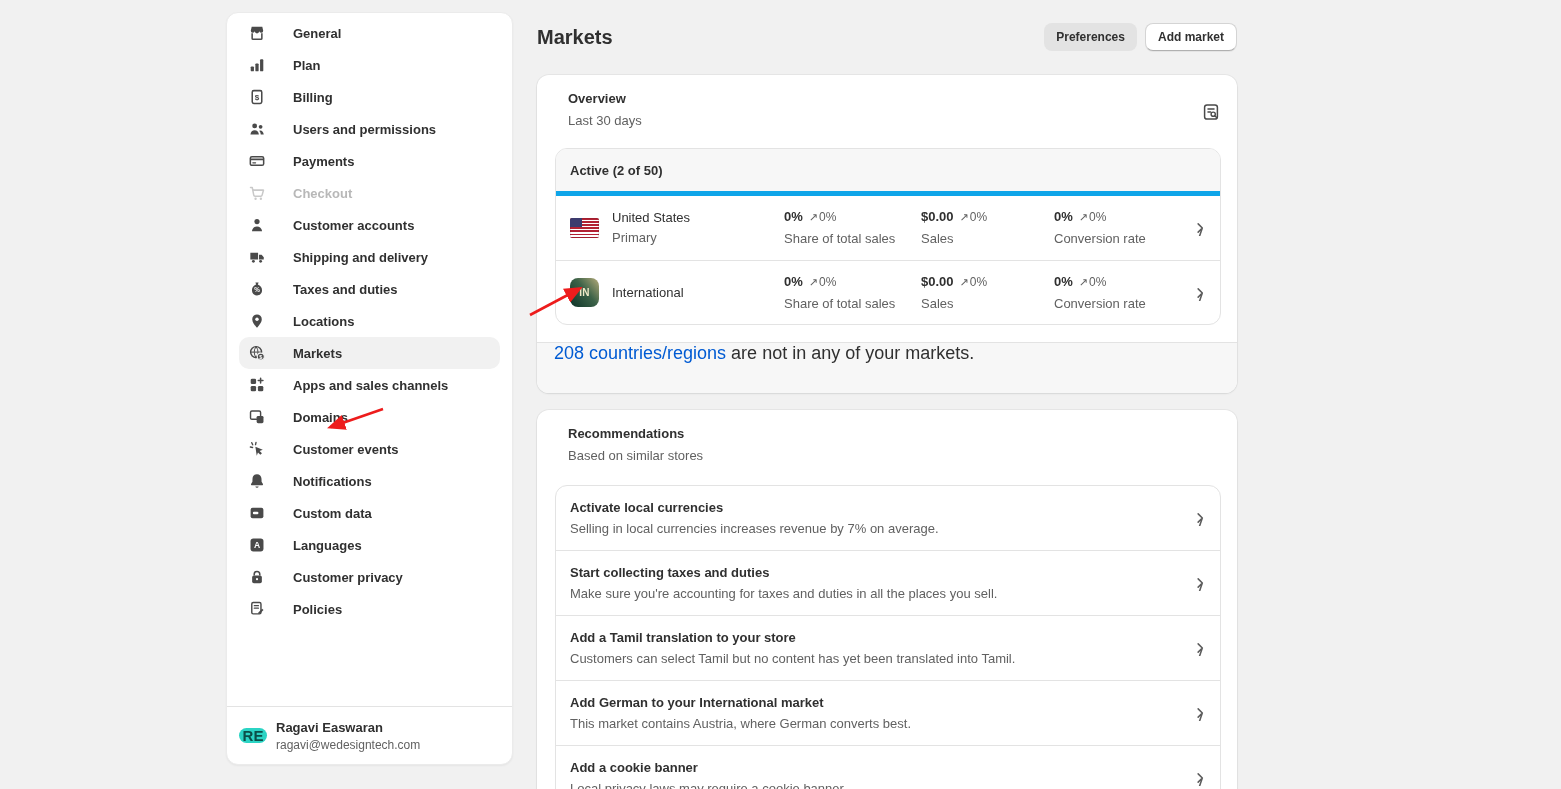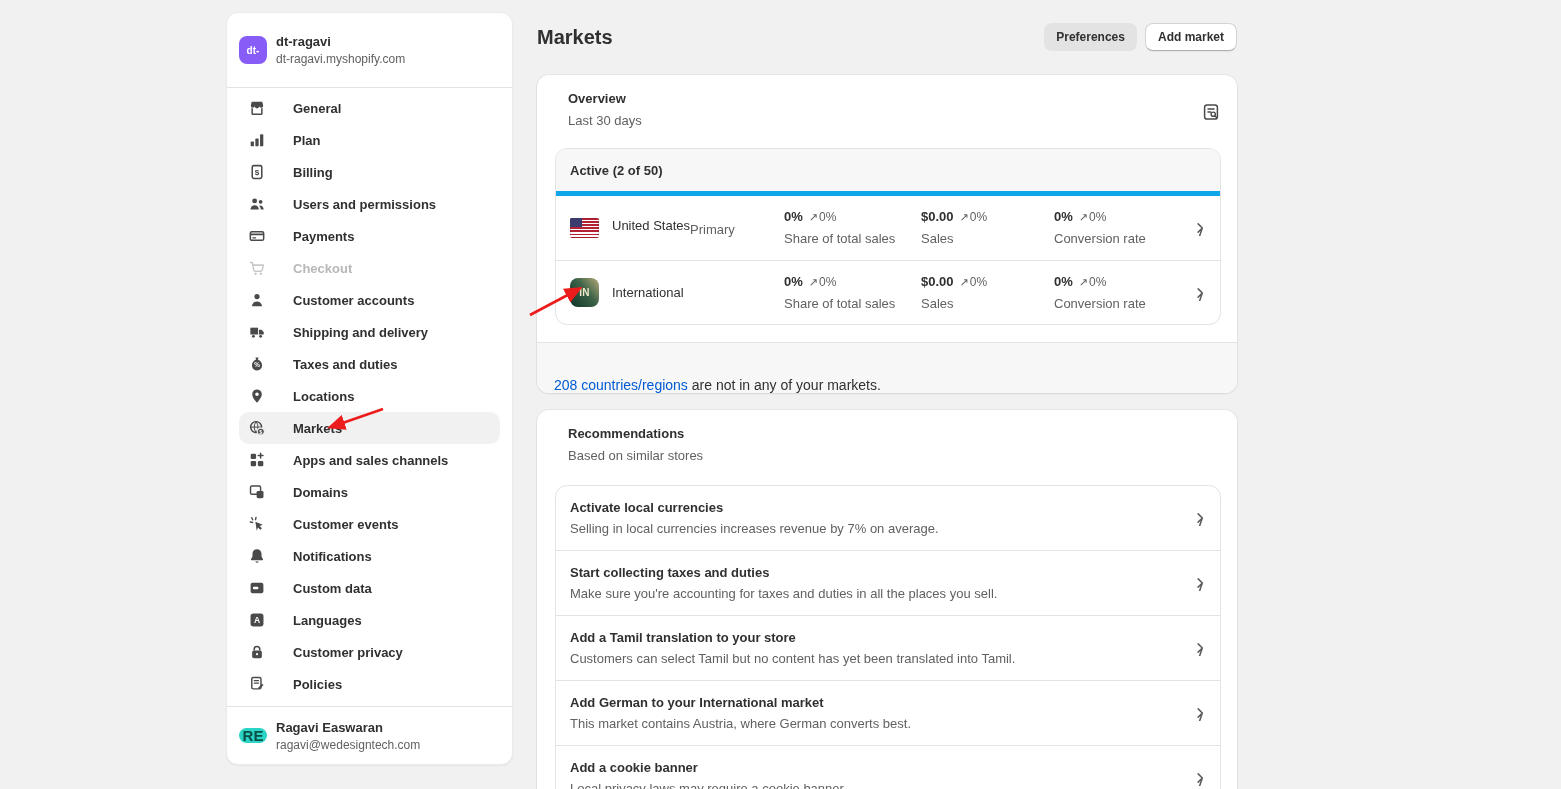--- a/index.html
+++ b/index.html
@@ -63,21 +63,21 @@
   .report-btn svg{width:20px;height:20px;fill:none;display:block;margin:auto;}
 
   .active-box{position:absolute;left:18px;right:16px;top:73px;height:177px;border:1px solid #e3e3e3;
     border-radius:12px;overflow:hidden;background:#fff;box-sizing:border-box;}
   .active-head{height:47px;box-sizing:border-box;background:#f7f7f7;border-bottom:5px solid #0ea5e9;
     display:flex;align-items:center;padding:0 14px;font-size:13px;font-weight:700;}
   .market-row{position:relative;display:flex;align-items:center;height:64px;padding:0 14px;box-sizing:border-box;cursor:pointer;}
   .market-row + .market-row{border-top:1px solid #e3e3e3;}
   .m-id{display:flex;align-items:center;gap:13px;}
   .badge-slot{width:29px;display:flex;justify-content:center;flex-shrink:0;}
-  .m-names{display:flex;flex-direction:row;}
+  .m-names{display:flex;flex-direction:column;}
   .m-name{font-size:13px;font-weight:500;line-height:16px;}
   .m-sub{font-size:13px;color:#616161;line-height:16px;margin-top:4px;}
 
   .us-flag{position:relative;width:29px;height:20px;border-radius:2px;overflow:hidden;display:inline-block;
     background:repeating-linear-gradient(to bottom,#b22234 0 1.55px,#fff 1.55px 3.1px);
     box-shadow:inset 0 0 0 .5px rgba(0,0,0,.18);}
   .us-flag .canton{position:absolute;left:0;top:0;width:12px;height:8.7px;background:#3c3b6e;}
   .in-badge{width:29px;height:29px;border-radius:8px;display:flex;align-items:center;justify-content:center;
     background:linear-gradient(50deg,#11372b 5%,#3c6248 55%,#b5aa79 100%);
     color:#efe9c8;font-size:10px;font-weight:700;letter-spacing:.3px;}
@@ -87,22 +87,22 @@
   .v{display:flex;align-items:baseline;line-height:16px;}
   .val{font-size:13px;font-weight:700;color:#303030;}
   .trend{margin-left:6px;font-size:12px;color:#616161;}
   .tarrow{font-family:"DejaVu Sans",sans-serif;font-size:11px;margin-right:1px;}
   .lbl{font-size:13px;color:#616161;margin-top:5px;line-height:16px;}
 
   .chev{position:absolute;right:12px;top:50%;transform:translateY(-50%);width:16px;height:16px;color:#5c5c5c;}
   .chev svg{width:16px;height:16px;display:block;fill:none;}
 
   .overview-footer{position:absolute;left:0;right:0;bottom:0;height:51px;background:#f7f7f7;
-    border-top:1px solid #e3e3e3;border-radius:0 0 12px 12px;display:flex;align-items:flex-end;
-    padding:0 17px;font-size:14px;box-sizing:border-box;}
+    border-top:1px solid #e3e3e3;border-radius:0 0 12px 12px;display:flex;align-items:flex-start;
+    padding:0 17px;font-size:18px;box-sizing:border-box;}
   .link{color:var(--link,#005bd3);text-decoration:none;cursor:pointer;}
 
   .reco-card{position:absolute;top:410px;left:0;width:700px;height:430px;box-sizing:border-box;}
   .reco-box{position:absolute;left:18px;right:16px;top:75px;border:1px solid #e3e3e3;border-radius:12px;
     overflow:hidden;background:#fff;}
   .reco-row{position:relative;padding:13px 44px 13px 14px;cursor:pointer;}
   .reco-row + .reco-row{border-top:1px solid #e3e3e3;}
   .reco-title{font-size:13px;font-weight:700;line-height:17px;}
   .reco-desc{font-size:13px;color:#616161;line-height:17px;margin-top:4px;}
 
@@ -110,27 +110,20 @@
   .annotations{position:absolute;inset:0;width:1561px;height:789px;pointer-events:none;}
   .annotations line{stroke:var(--arrow,#ed1c1c);stroke-width:2.6;}
   .annotations marker polygon{fill:var(--arrow,#ed1c1c);}
 </style>
 </head>
 <body>
 
 <div class="page">
 
   <aside class="sidebar">
-    <div class="store-header">
-      <div class="store-avatar" style="background: rgb(135, 92, 247);">dt-</div>
-      <div>
-        <div class="store-name">dt-ragavi</div>
-        <div class="store-domain">dt-ragavi.myshopify.com</div>
-      </div>
-    </div>
     <nav class="nav">
         <div class="nav-item">
           <span class="nav-icon">
             <svg viewBox="0 0 20 20">
               <path d="M3.1 7.4 4.1 3h11.8l1 4.4a2.3 2.3 0 0 1-4.5.7 2.4 2.4 0 0 1-4.8 0 2.3 2.3 0 0 1-4.5-.7Z"></path>
               <path d="M4.6 10.3V16c0 .6.4 1 1 1h8.8c.6 0 1-.4 1-1v-5.7" fill="none" stroke="currentColor" stroke-width="1.7"></path>
             </svg>
           </span>
           <span class="nav-label">General</span>
         </div>

